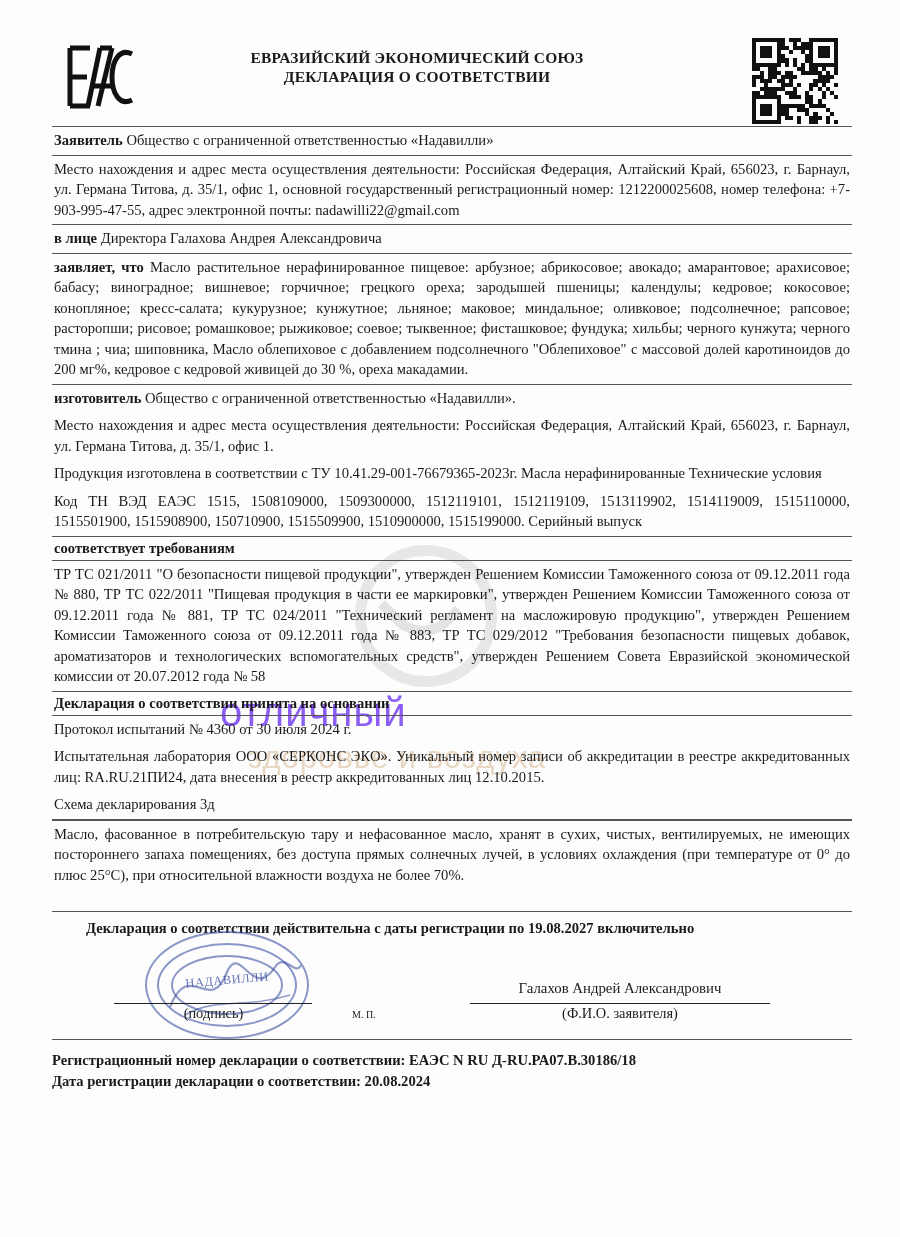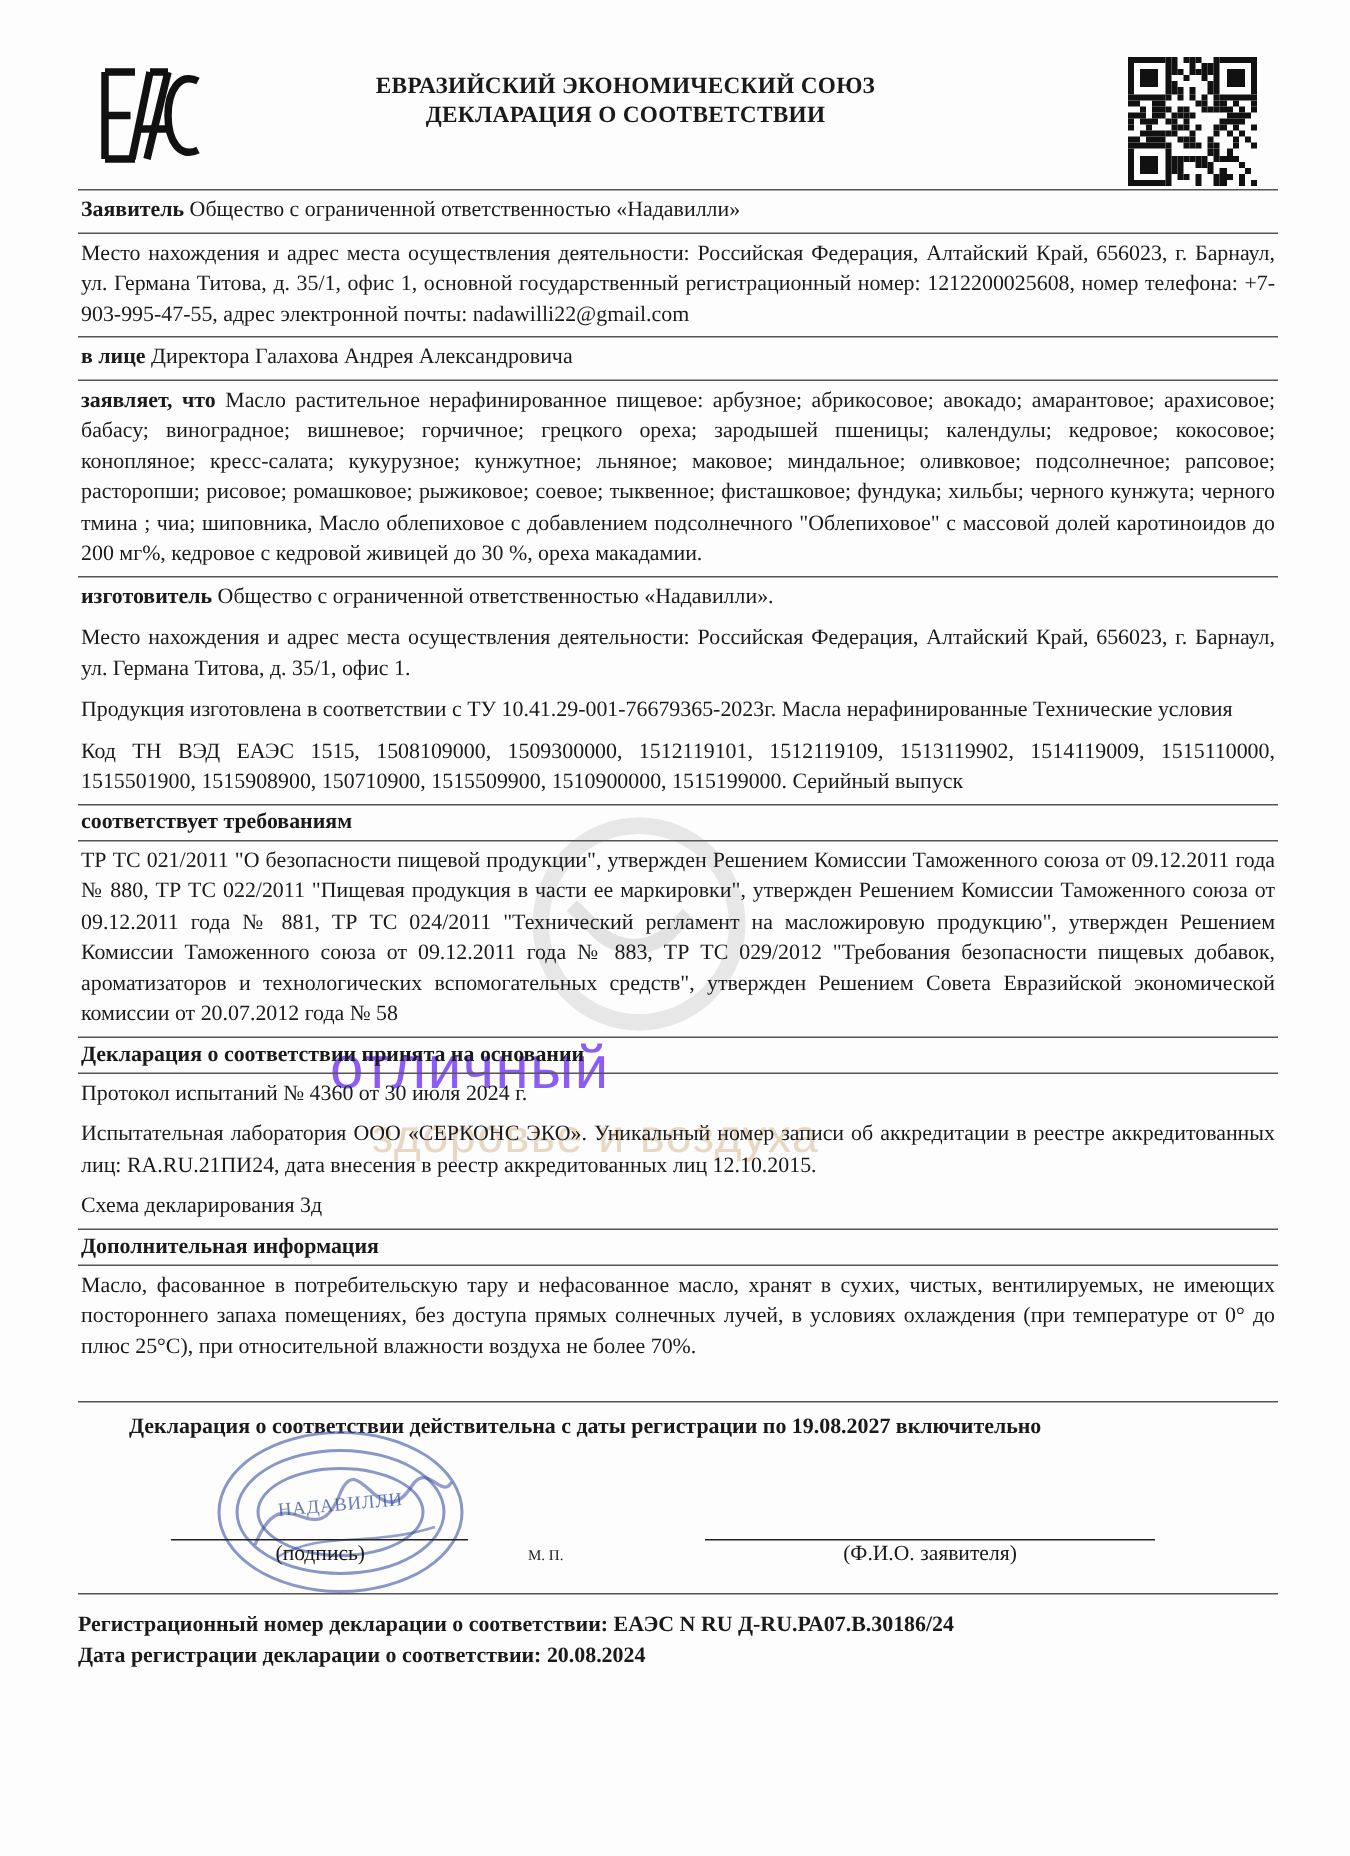--- a/index.html
+++ b/index.html
@@ -765,21 +765,20 @@
     <hr class="rule">
 
     <div class="sec-head">Декларация о соответствии принята на основании</div>
     <hr class="rule">
     <div class="sec">Протокол испытаний № 4360 от 30 июля 2024 г.</div>
     <div class="sec">Испытательная лаборатория ООО  «СЕРКОНС ЭКО». Уникальный номер записи об аккредитации в реестре аккредитованных лиц: RA.RU.21ПИ24, дата внесения в реестр аккредитованных лиц 12.10.2015.</div>
     <div class="sec">Схема декларирования 3д</div>
 
     <hr class="rule">
 
-    <div class="sec-head">Дополнительная информация</div>
     <hr class="rule">
     <div class="sec">Масло, фасованное в потребительскую тару и нефасованное масло, хранят в сухих, чистых, вентилируемых, не имеющих постороннего запаха помещениях, без доступа прямых солнечных лучей, в условиях охлаждения (при температуре от 0° до плюс 25°С), при относительной влажности воздуха не более 70%.</div>
 
     <div style="height:22px"></div>
     <hr class="rule">
 
     <div class="validity">
       <span>Декларация о соответствии действительна с даты регистрации по</span>
       <span>19.08.2027</span>
       <span>включительно</span>
@@ -792,30 +791,31 @@
         <div class="ell e3"></div>
         <div class="stamp-text">НАДАВИЛЛИ</div>
         <svg class="stamp-scribble" viewBox="0 0 140 92">
           <path d="M5 70 C25 20, 45 80, 62 35 C75 5, 88 65, 110 30 C120 15, 130 40, 136 28" fill="none" stroke="#3b4fa0" stroke-width="2.2"></path>
           <path d="M20 78 C50 60, 80 72, 125 58" fill="none" stroke="#3b4fa0" stroke-width="1.6"></path>
         </svg>
       </div>
       <div class="sig-line"></div>
       <div class="sig-caption">(подпись)</div>
       <div class="mp">М. П.</div>
+      <div class="fio-name">Галахов Андрей Александрович</div>
       <div class="fio-line"></div>
       <div class="fio-caption">(Ф.И.О. заявителя)</div>
     </div>
 
     <hr class="rule">
 
     <div class="footer">
       <div>
         <span>Регистрационный номер декларации о соответствии:</span>
-        <span>ЕАЭС N RU Д-RU.РА07.В.30186/24</span>
+        <span>ЕАЭС N RU Д-RU.РА07.В.30186/18</span>
       </div>
       <div>
         <span>Дата регистрации декларации о соответствии:</span>
         <span>20.08.2024</span>
       </div>
     </div>
 
   </div>
 </div>
 

